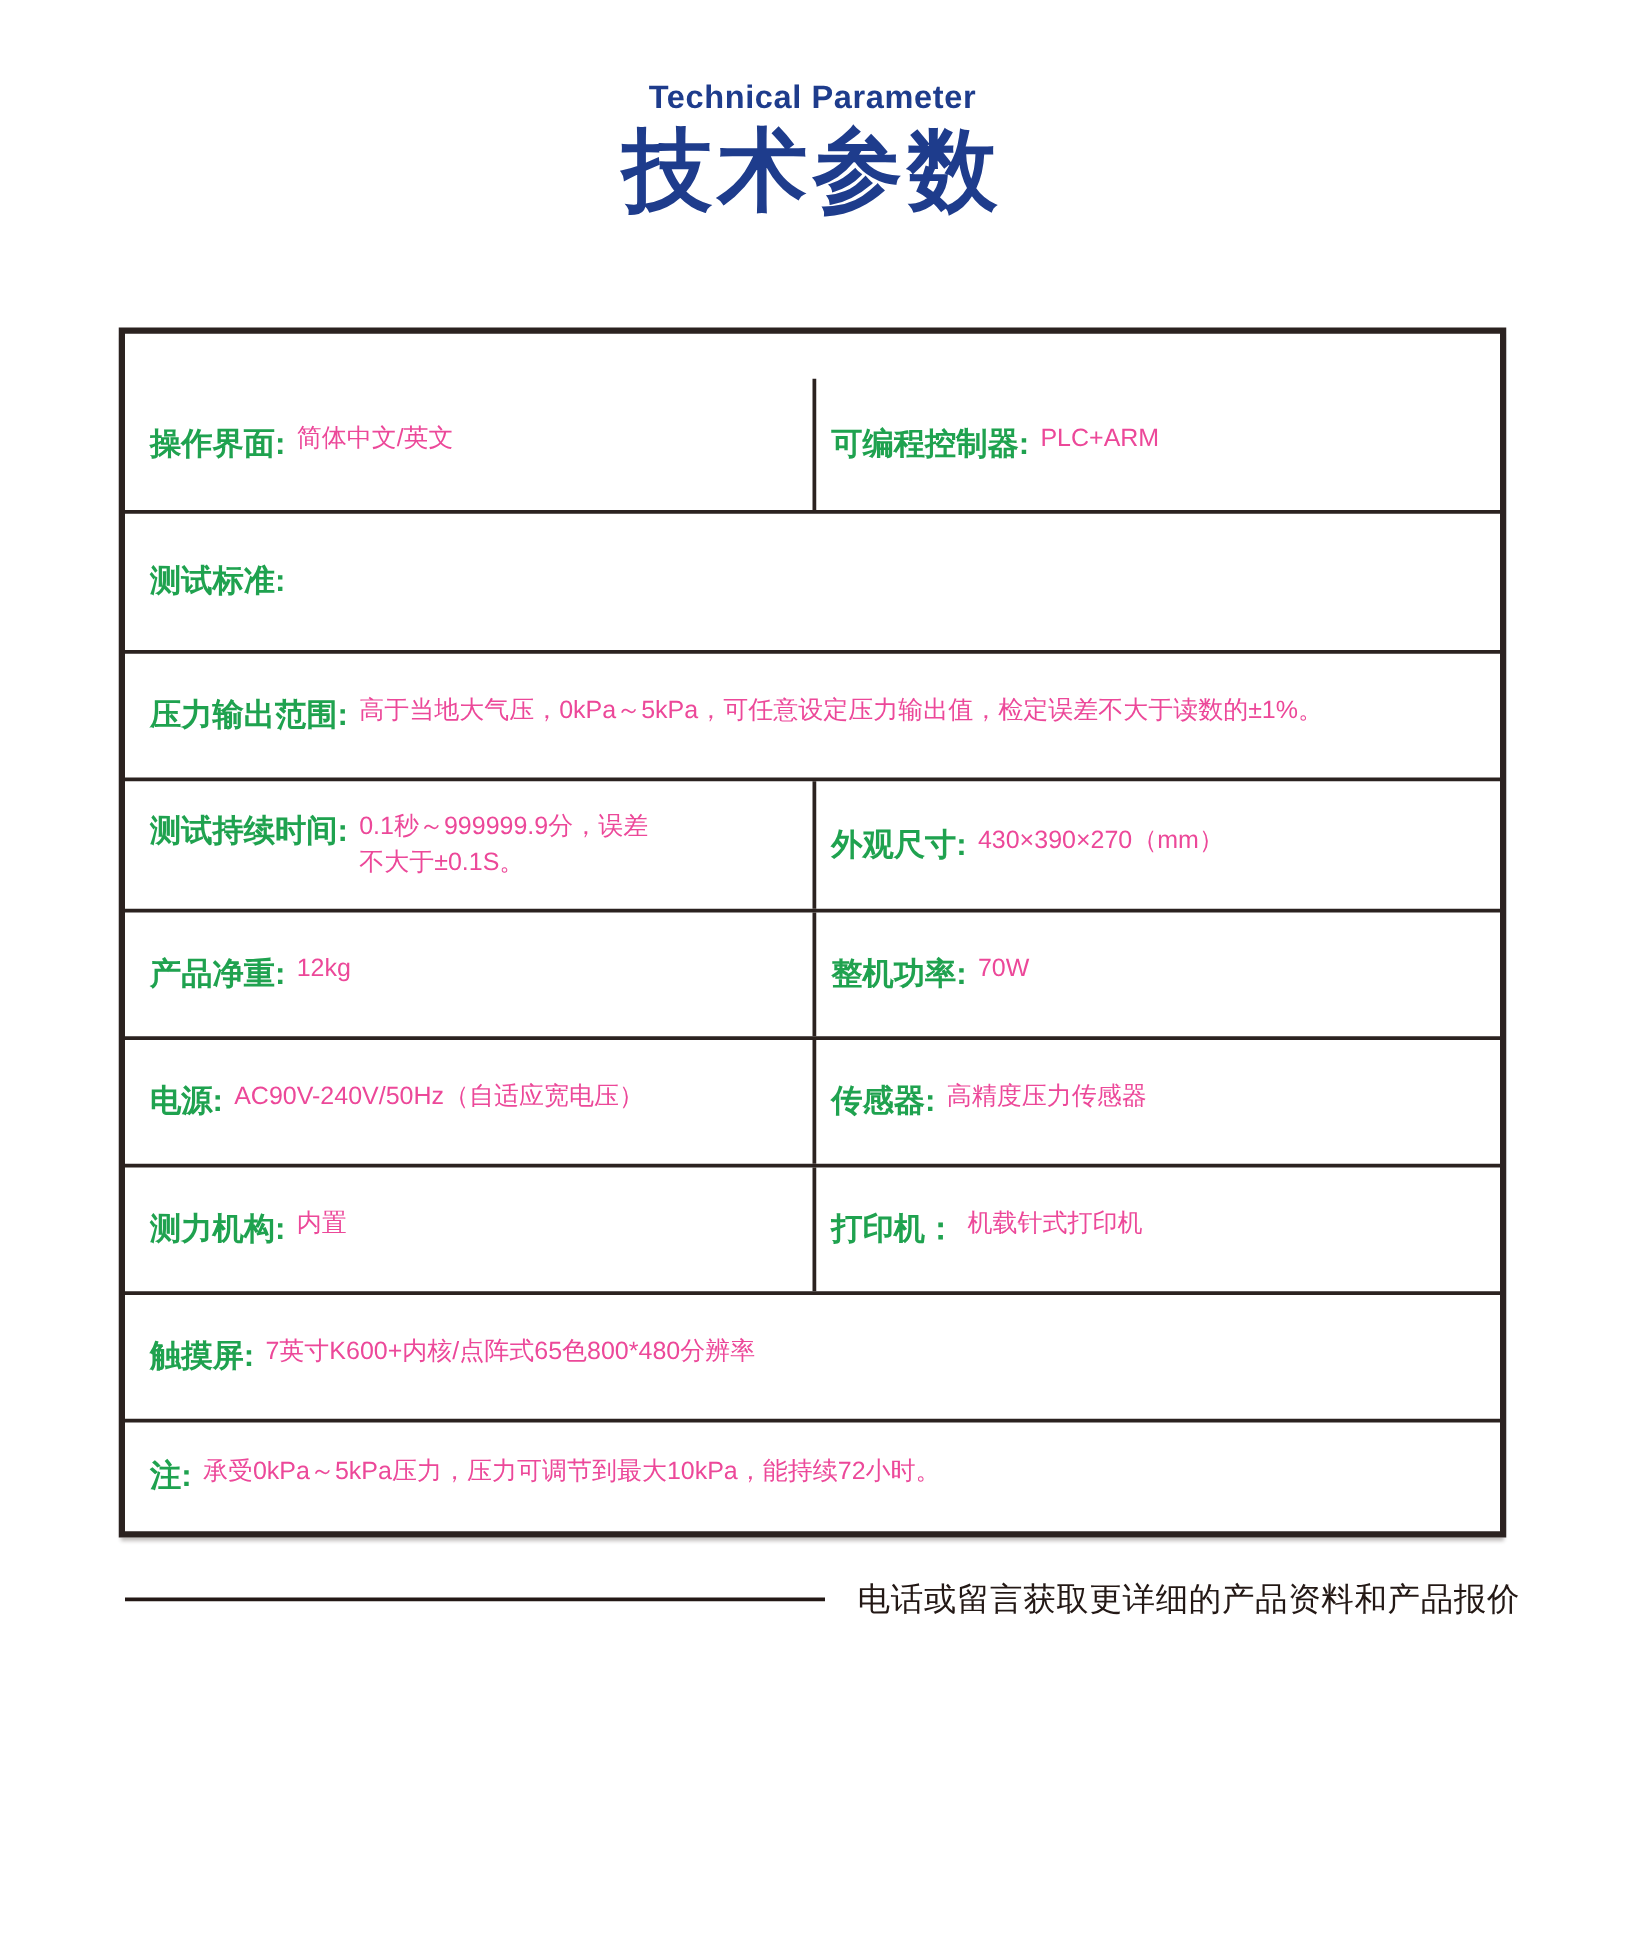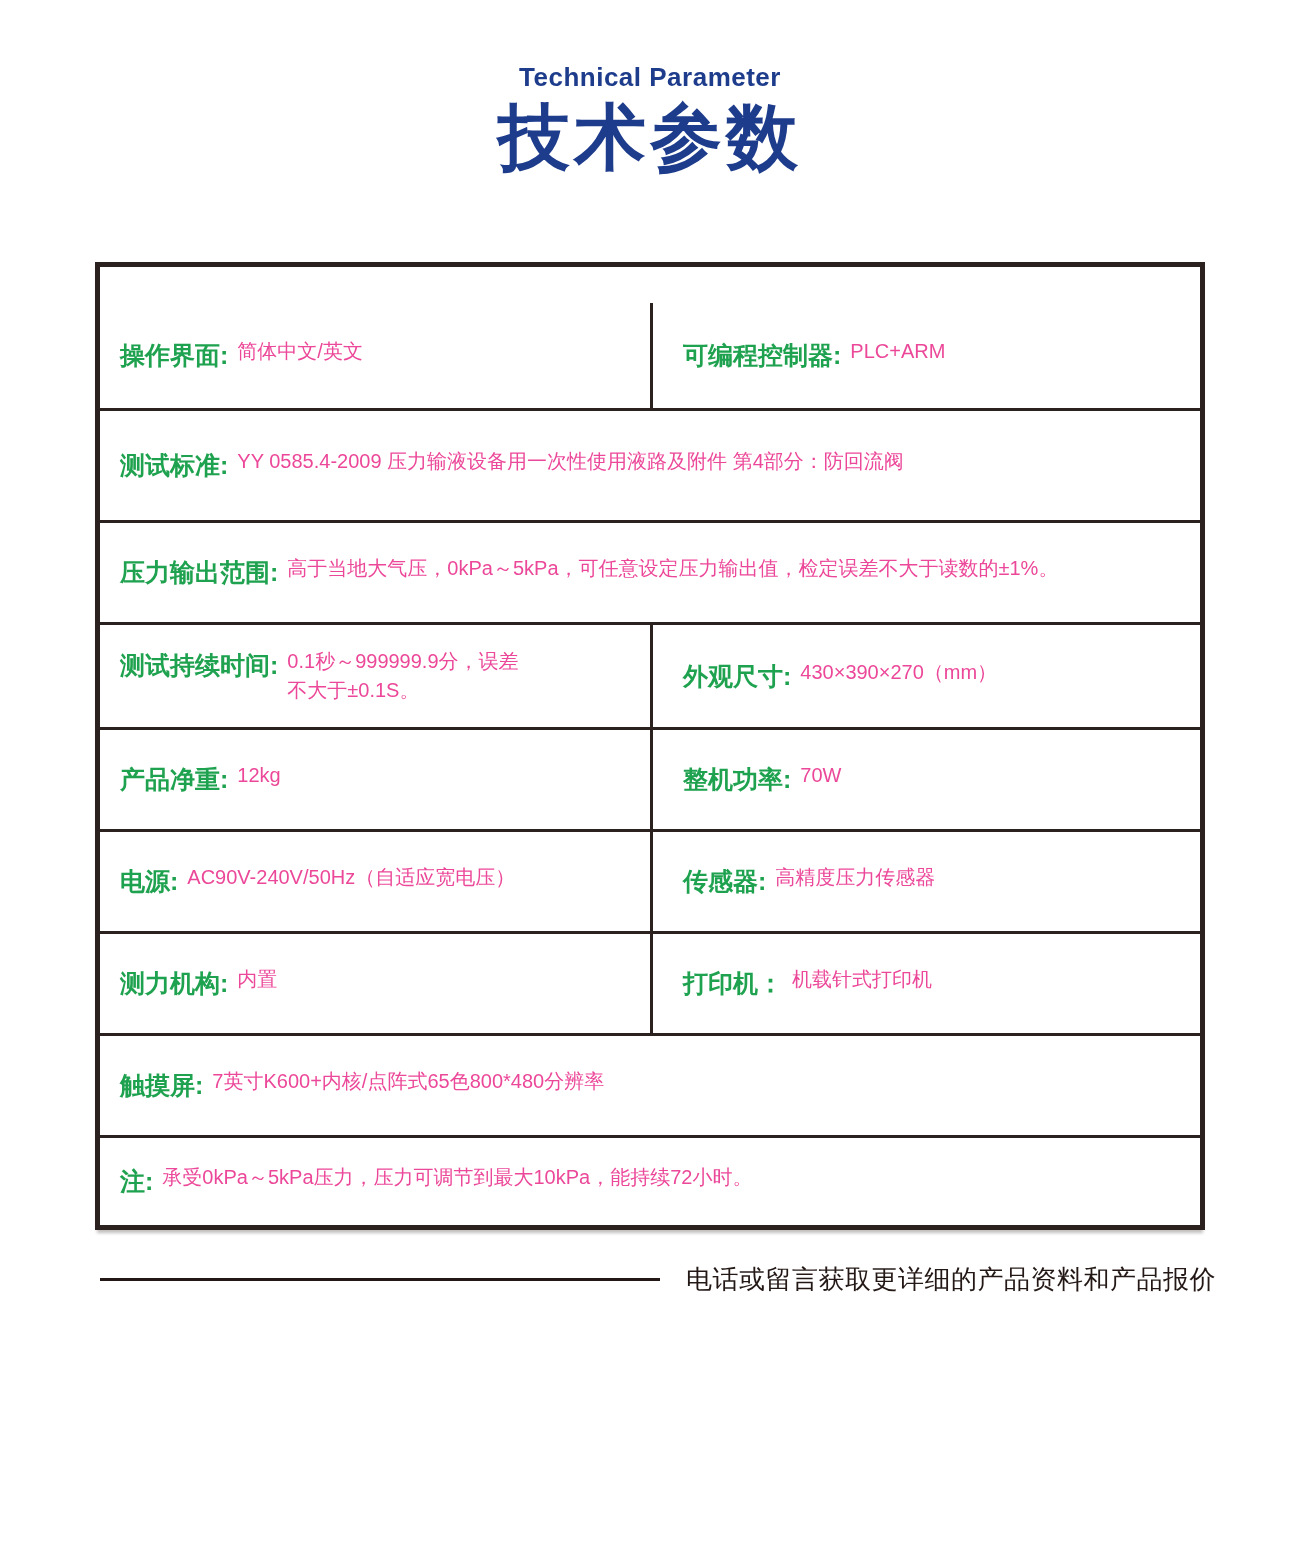--- a/index.html
+++ b/index.html
@@ -45,21 +45,21 @@
     display: flex;
     align-items: center;
     padding: 14px 20px 14px 20px;
     flex: 1 1 auto;
     min-width: 0;
   }
   .row.split .cell.left {
     flex: 0 0 553px;
     border-right: 3px solid #2b2220;
   }
-  .row.split .cell.right { padding-left: 30px; }
+  .row.split .cell.right { padding-left: 12px; }
   .cell-text { display: flex; align-items: flex-start; }
   .label {
     color: #1fa24f;
     font-weight: bold;
     font-size: 25px;
     line-height: 1.45;
     white-space: nowrap;
     flex: 0 0 auto;
     margin-right: 9px;
   }
@@ -112,21 +112,20 @@
         <span class="label">可编程控制器:</span>
         <span class="value">PLC+ARM</span>
       </div>
     </div>
   </div>
 
   <div class="row full row-2">
     <div class="cell">
       <div class="cell-text">
         <span class="label">测试标准:</span>
-        <span class="value">YY 0585.4-2009 压力输液设备用一次性使用液路及附件 第4部分：防回流阀</span>
       </div>
     </div>
   </div>
 
   <div class="row full row-3">
     <div class="cell">
       <div class="cell-text">
         <span class="label">压力输出范围:</span>
         <span class="value">高于当地大气压，0kPa～5kPa，可任意设定压力输出值，检定误差不大于读数的±1%。</span>
       </div>

